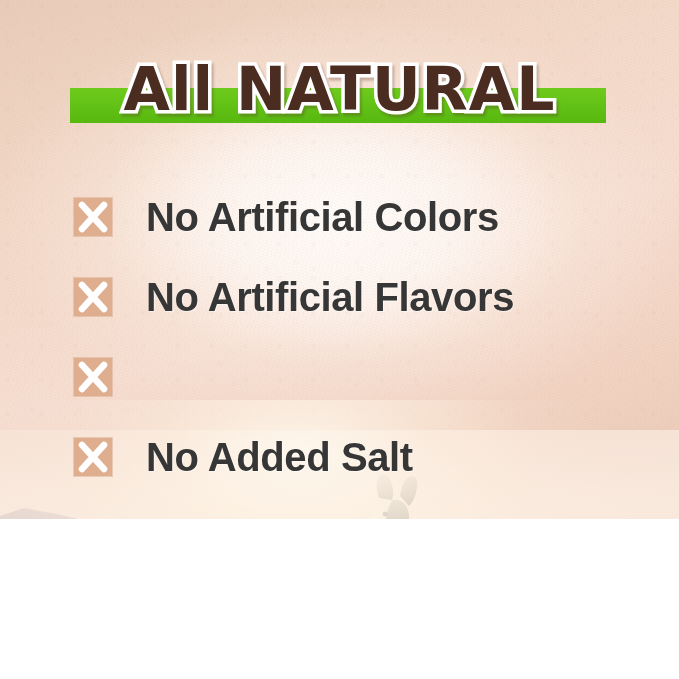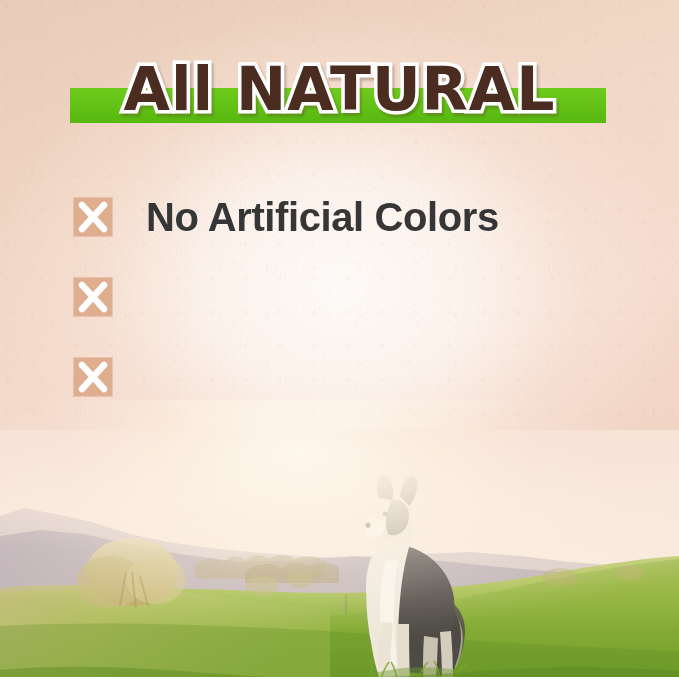--- a/index.html
+++ b/index.html
@@ -3,21 +3,21 @@
 <meta charset="utf-8">
 <style>
   html, body {
     margin: 0;
     padding: 0;
     background: #ffffff;
   }
   #poster {
     position: relative;
     width: 679px;
-    height: 677px;
+    height: 519px;
     overflow: hidden;
     font-family: "Liberation Sans", sans-serif;
     background: #c4b5fd;
   }
 
   
   .bg-base {
     position: absolute;
     inset: 0;
     background:
@@ -284,31 +284,40 @@
 
     <div class="claim-row">
       <div class="claim-box">
         <svg viewBox="0 0 38 38" xmlns="http://www.w3.org/2000/svg">
           <path d="M8 7 L30 31 M30 7 L8 31" stroke="#ffffff" stroke-width="6.5" stroke-linecap="round" fill="none"></path>
         </svg>
       </div>
       <div class="claim-label">No Artificial Colors</div>
     </div>
 
+    <div class="claim-row">
+      <div class="claim-box">
+        <svg viewBox="0 0 38 38" xmlns="http://www.w3.org/2000/svg">
+          <path d="M8 7 L30 31 M30 7 L8 31" stroke="#ffffff" stroke-width="6.5" stroke-linecap="round" fill="none"></path>
+        </svg>
+      </div>
+      <div class="claim-label">No Artificial Flavors</div>
+    </div>
 
     <div class="claim-row">
       <div class="claim-box">
         <svg viewBox="0 0 38 38" xmlns="http://www.w3.org/2000/svg">
           <path d="M8 7 L30 31 M30 7 L8 31" stroke="#ffffff" stroke-width="6.5" stroke-linecap="round" fill="none"></path>
         </svg>
       </div>
     </div>
 
     <div class="claim-row">
       <div class="claim-box">
         <svg viewBox="0 0 38 38" xmlns="http://www.w3.org/2000/svg">
           <path d="M8 7 L30 31 M30 7 L8 31" stroke="#ffffff" stroke-width="6.5" stroke-linecap="round" fill="none"></path>
         </svg>
       </div>
+      <div class="claim-label">No Added Salt</div>
     </div>
 
   </div>
 </div>
 
 </body></html>

